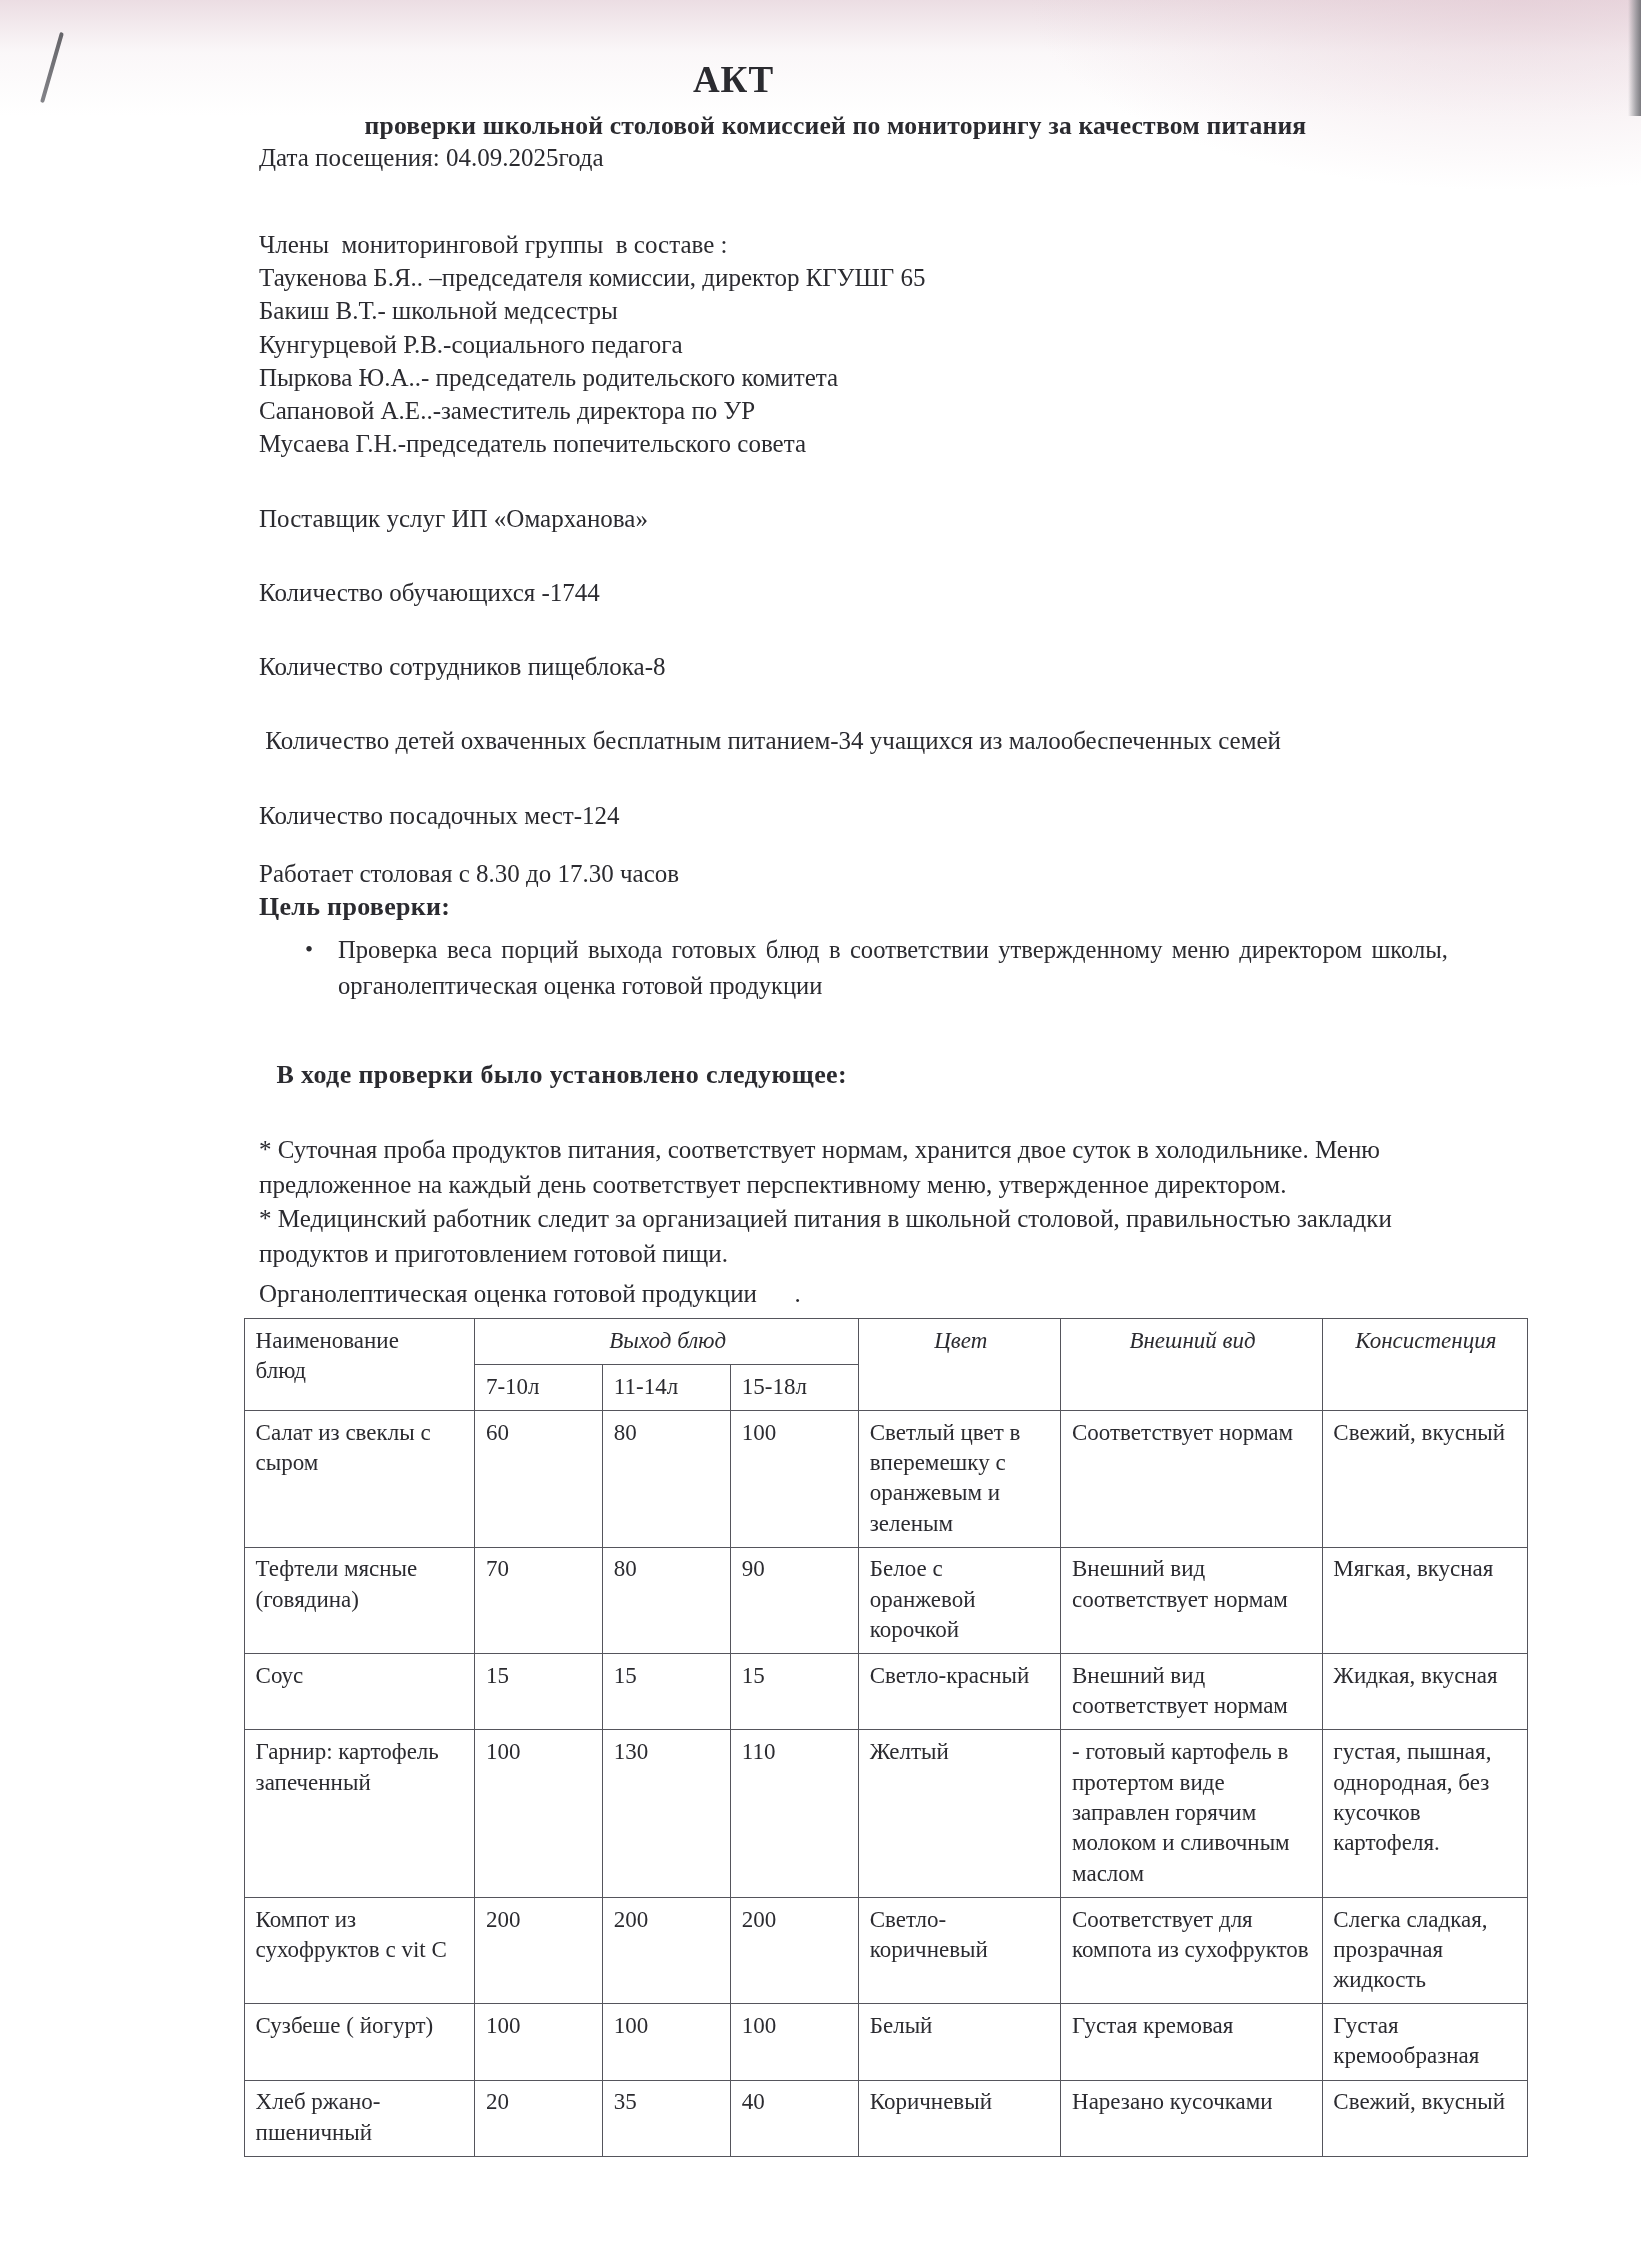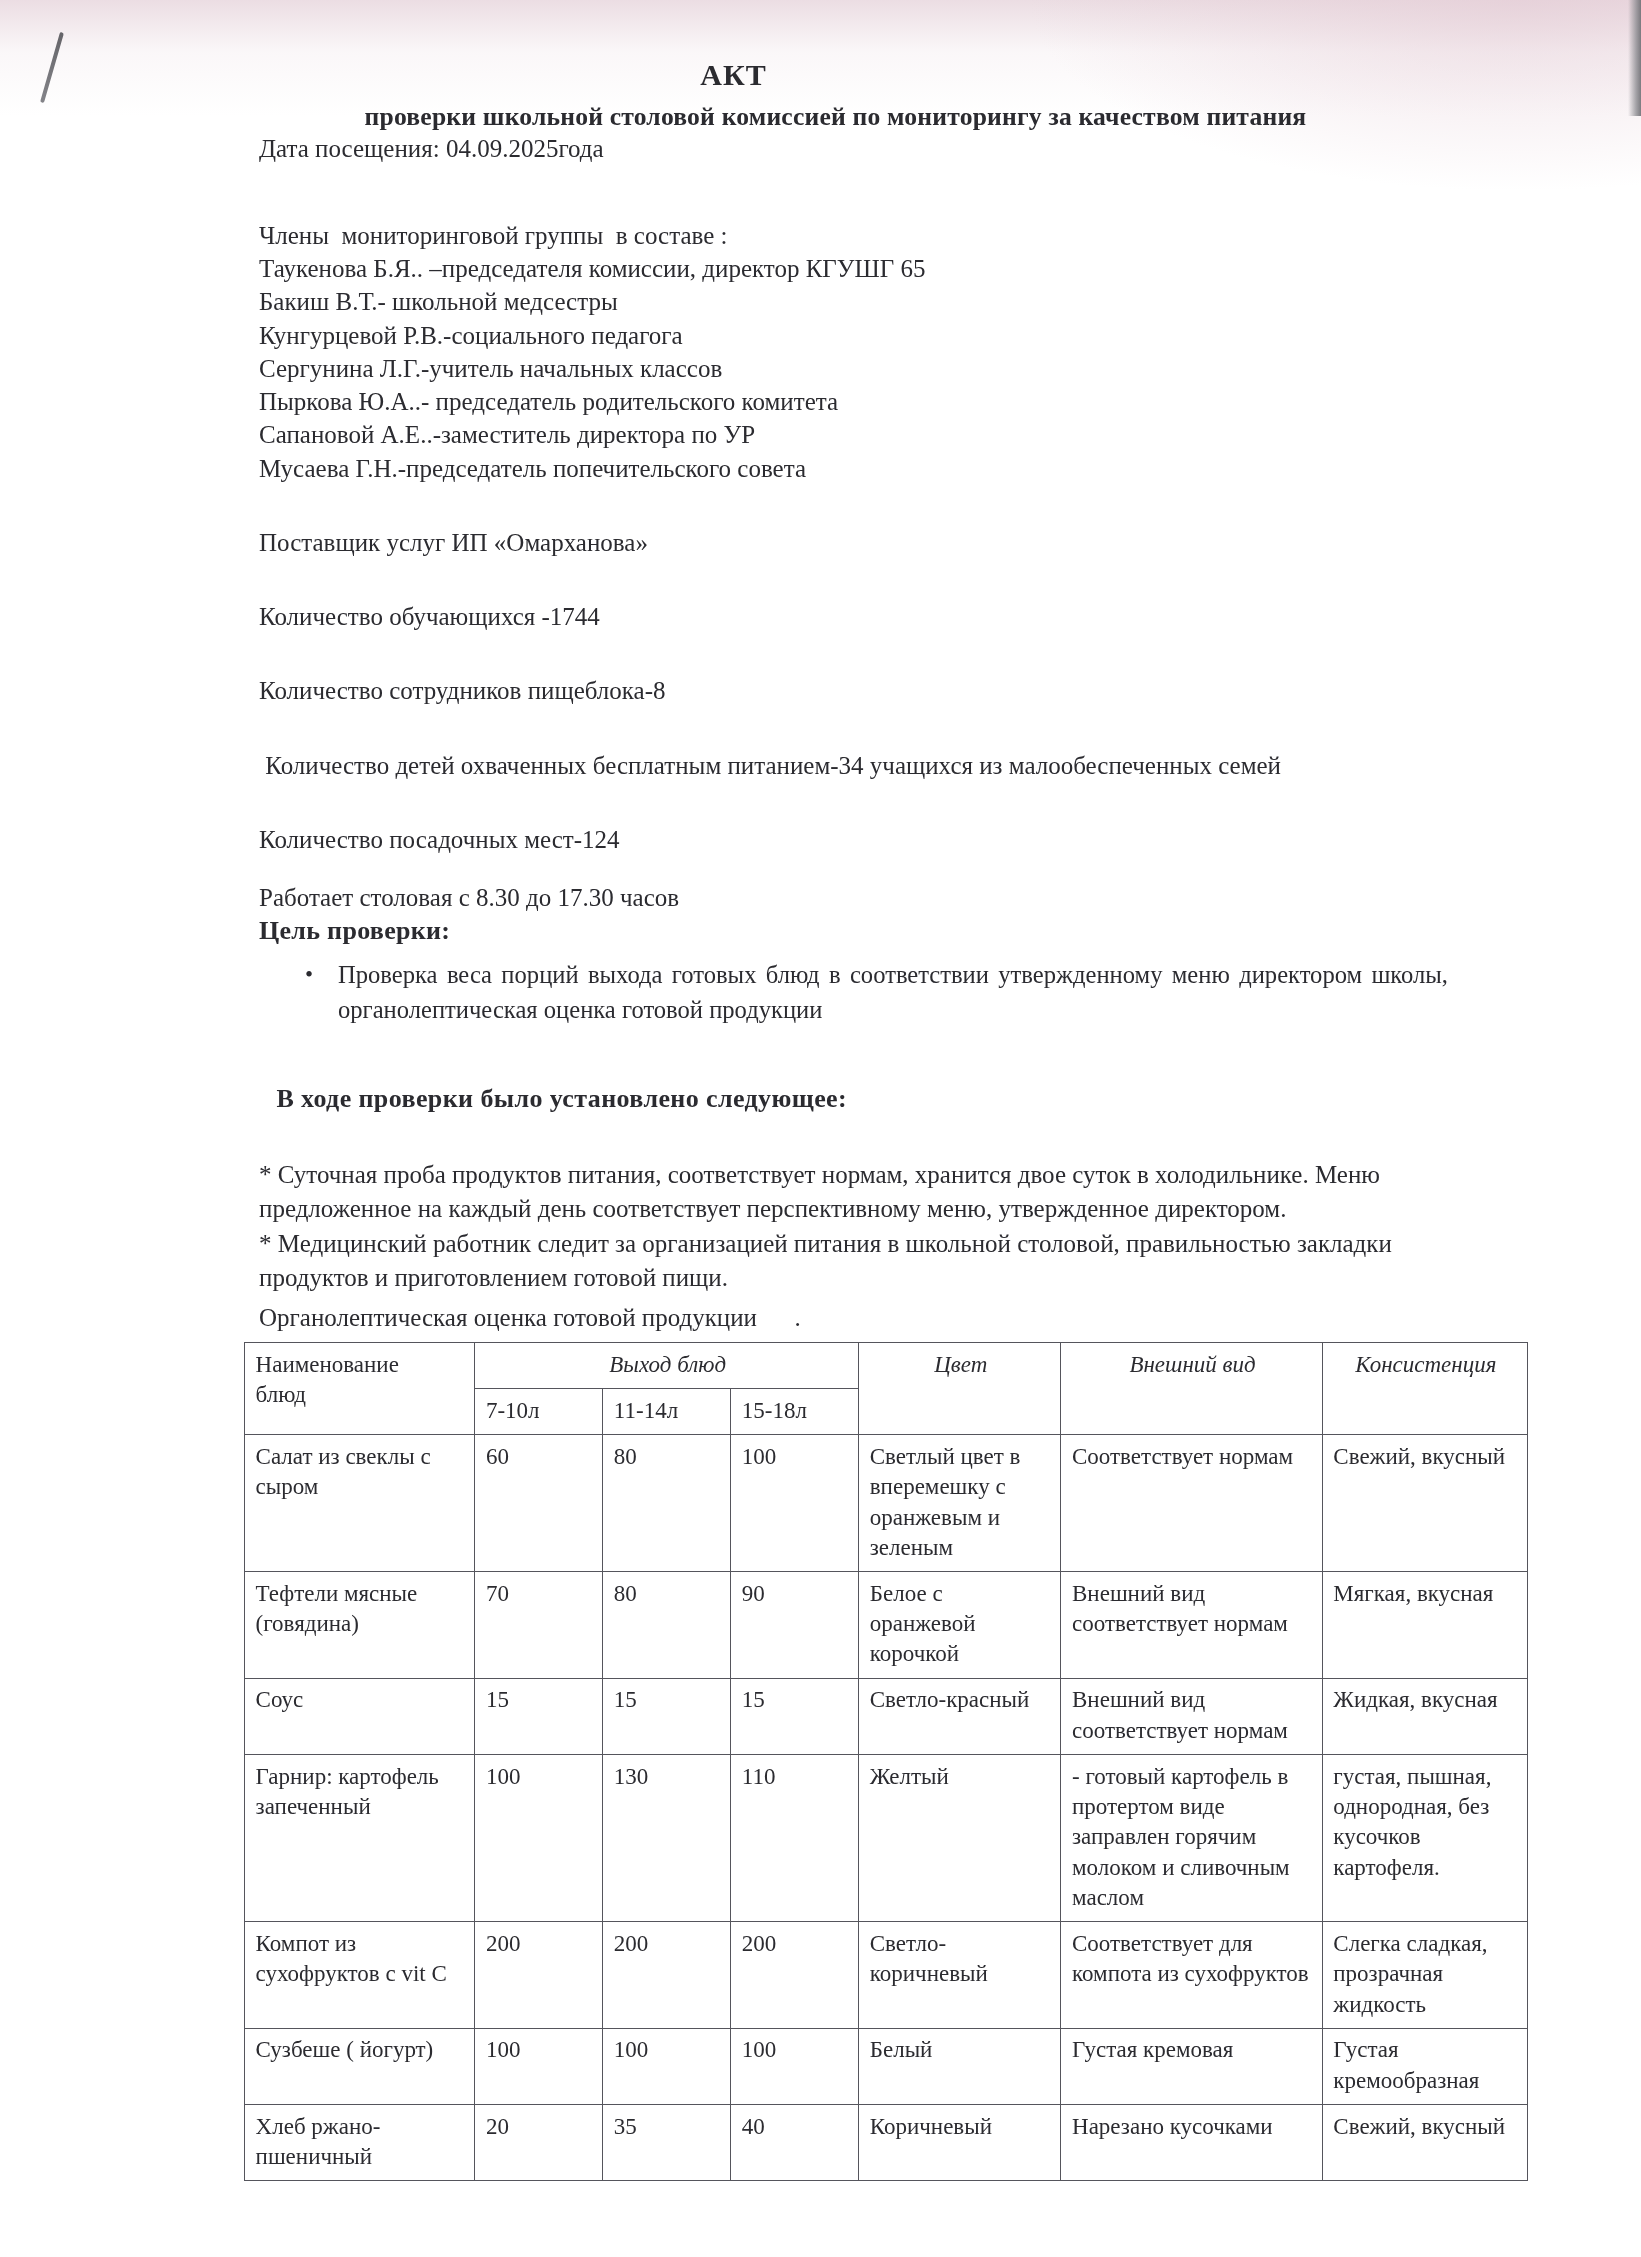--- a/index.html
+++ b/index.html
@@ -58,21 +58,21 @@
   
   .content {
     position: absolute;
     left: 0; top: 0;
     width: 1641px;
   }
 
   .title-act {
     text-align: center;
     font-weight: bold;
-    font-size: 30px;
+    font-size: 37px;
     letter-spacing: 1px;
     margin: 0;
     padding-top: 58px;
     padding-right: 174px;
   }
   .title-sub {
     font-weight: bold;
     font-size: 25.6px;
     text-align: center;
     margin: 9.7px 0 0 0;
@@ -175,21 +175,20 @@
       <div class="ln">Дата посещения: 04.09.2025года</div>
     </div>
 
     <div class="gap-l"></div>
 
     <div class="block">
       <div class="ln">Члены  мониторинговой группы  в составе :</div>
       <div class="ln">Таукенова Б.Я.. –председателя комиссии, директор КГУШГ 65</div>
       <div class="ln">Бакиш В.Т.- школьной медсестры</div>
       <div class="ln">Кунгурцевой Р.В.-социального педагога</div>
-      <div class="ln">Сергунина Л.Г.-учитель начальных классов</div>
       <div class="ln">Пыркова Ю.А..- председатель родительского комитета</div>
       <div class="ln">Сапановой А.Е..-заместитель директора по УР</div>
       <div class="ln">Мусаева Г.Н.-председатель попечительского совета</div>
     </div>
 
     <div class="gap-m"></div>
 
     <div class="block">
       <div class="ln">Поставщик услуг ИП «Омарханова»</div>
     </div>

